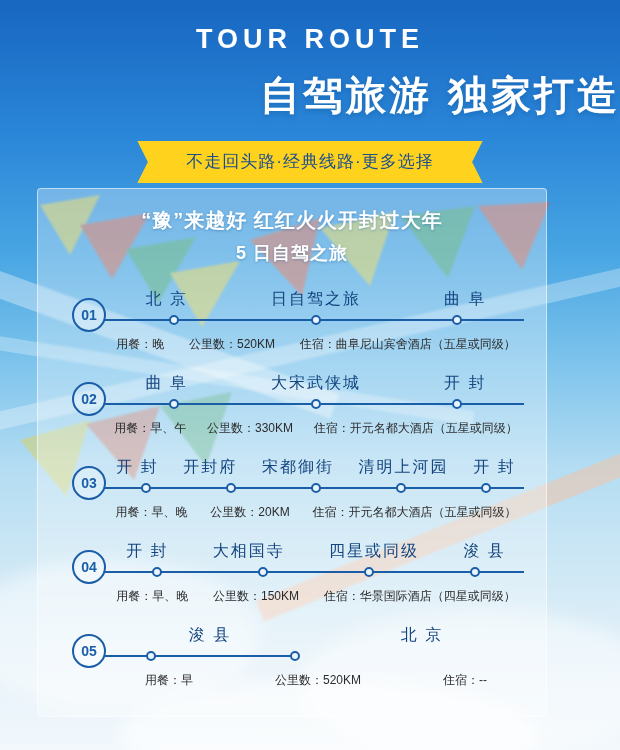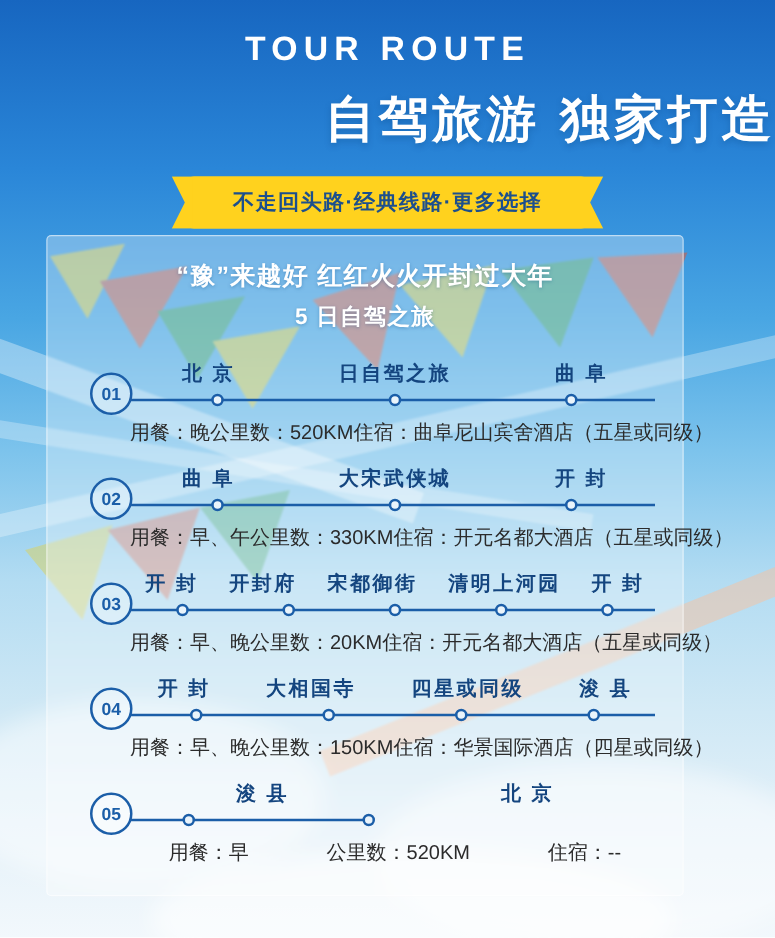--- a/index.html
+++ b/index.html
@@ -59,21 +59,21 @@
   .ribbon-wrap {
     margin-top: 18px;
     display: flex;
     justify-content: center;
   }
   .ribbon {
     position: relative;
     background: #ffd21e;
     color: #1c4f8d;
     font-size: 17px;
-    font-weight: bold;
+    font-weight: normal;
     letter-spacing: 1px;
     padding: 9px 34px 10px 34px;
     border-radius: 3px;
   }
   .ribbon::before, .ribbon::after {
     content: "";
     position: absolute;
     top: 0; bottom: 0;
     width: 17px;
     background: #ffd21e;
@@ -135,21 +135,21 @@
   .day-body {
     margin-left: 48px;
     padding-top: 6px;
   }
   .stops {
     display: flex;
     justify-content: space-around;
     align-items: flex-end;
     color: #14457f;
     font-size: 16px;
-    font-weight: bold;
+    font-weight: normal;
     letter-spacing: 2px;
     height: 24px;
   }
   .stop { white-space: nowrap; }
   .line-wrap {
     position: relative;
     height: 14px;
     margin-top: 3px;
   }
   .line {
@@ -165,21 +165,21 @@
     border-radius: 50%;
     border: 2px solid #1b5ea8;
     background: #eaf4fb;
     transform: translateX(-50%);
   }
   .meta {
     display: flex;
     justify-content: space-around;
     margin-top: 9px;
     color: #2b2b2b;
-    font-size: 16px;
+    font-size: 12px;
     white-space: nowrap;
   }
   .meta span { display: inline-block; }
 </style>
 </head>
 <body>
 
 <div class="poster">
 
   <div class="bg-layer">

